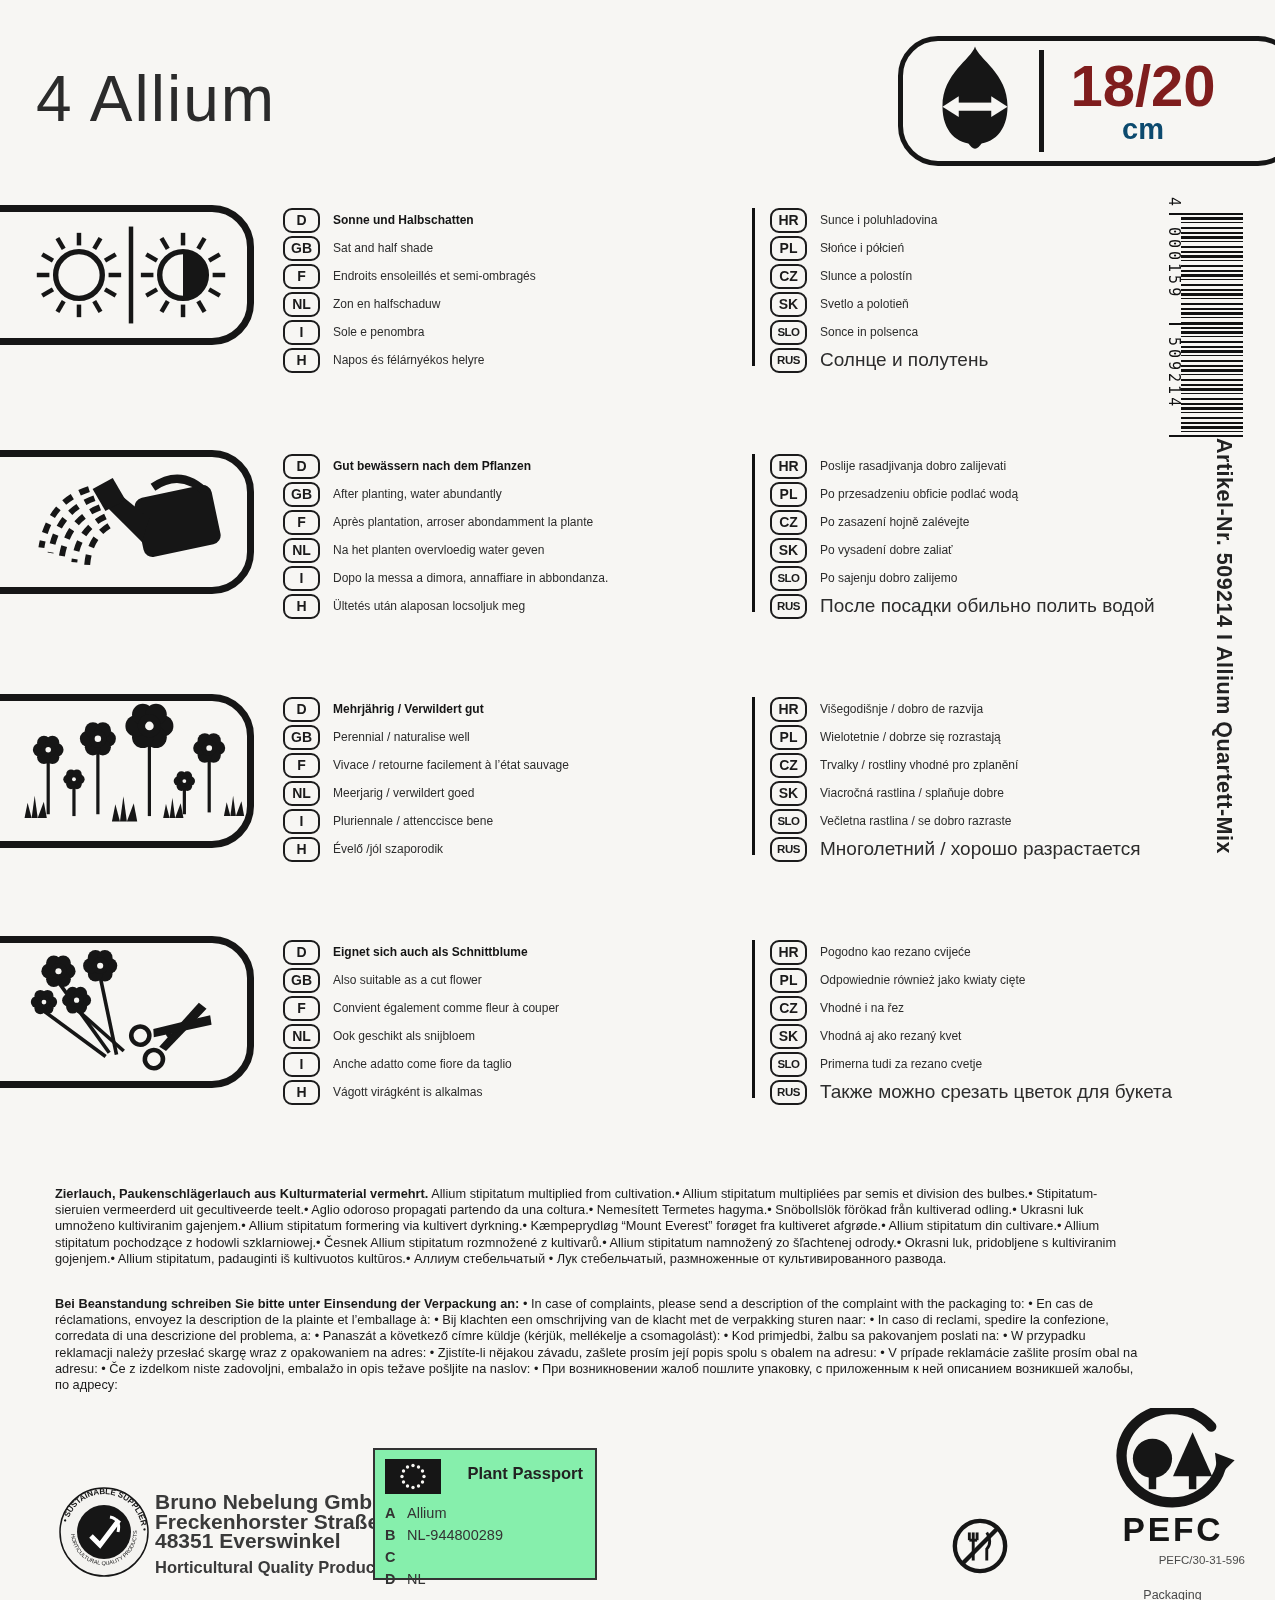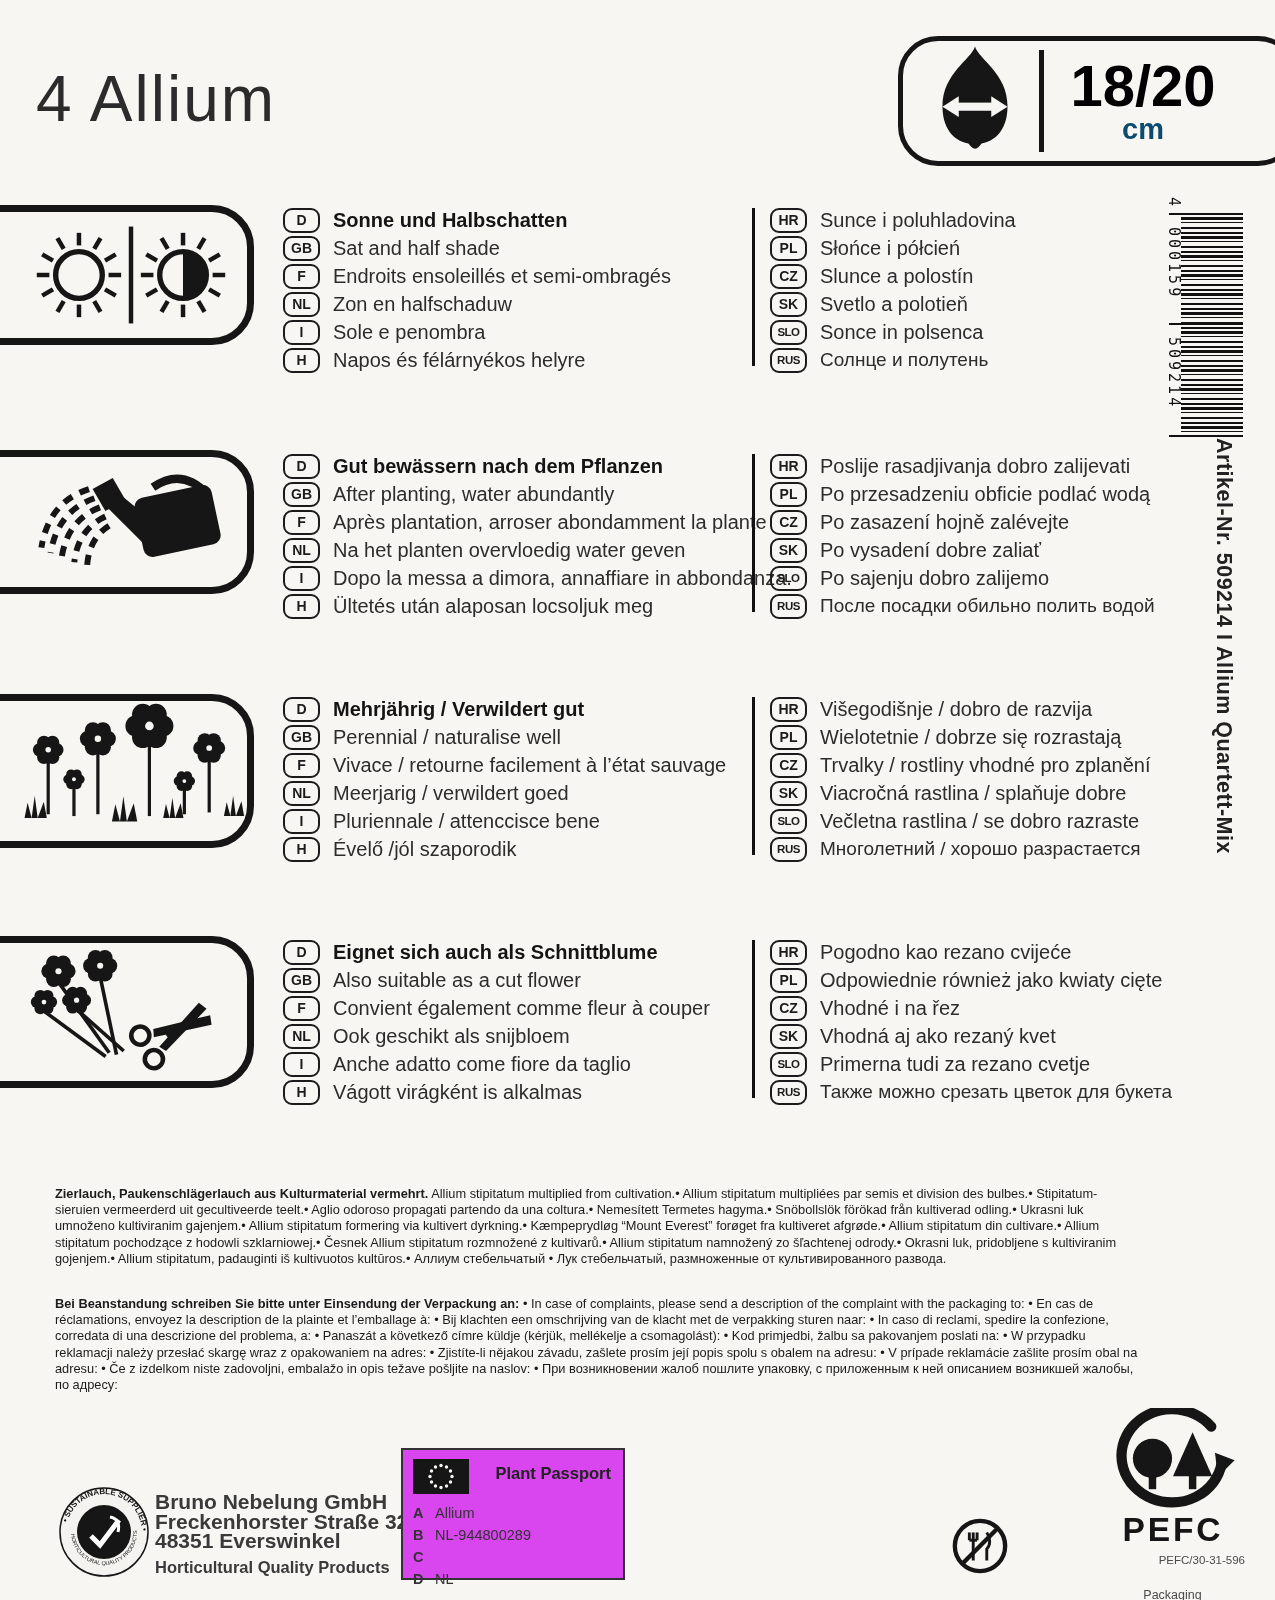--- a/index.html
+++ b/index.html
@@ -4,51 +4,51 @@
 <style>
   html,body{margin:0;padding:0;}
   .page{position:relative;width:1275px;height:1600px;background:#f7f6f3;overflow:hidden;
         font-family:"Liberation Sans",sans-serif;color:#1c1c1c;}
   
   .title{position:absolute;left:36px;top:62px;font-size:64px;font-weight:300;letter-spacing:2px;color:#2b2b2b;}
   .size-badge{position:absolute;left:898px;top:36px;width:400px;height:130px;border:5px solid #161616;
               border-radius:40px;display:flex;align-items:center;padding-left:26px;box-sizing:border-box;background:transparent;}
   .size-divider{width:5px;height:102px;background:#161616;margin:0 24px 0 18px;}
   .size-text{text-align:center;width:150px;}
-  .size-val{font-size:58px;font-weight:bold;line-height:56px;color:#000000;}
+  .size-val{font-size:58px;font-weight:bold;line-height:56px;color:#7f1d1d;}
   .size-unit{font-size:29px;font-weight:bold;line-height:30px;color:#0c4a6e;}
   
   .barcode{position:absolute;left:1243px;top:197px;width:246px;height:88px;transform:rotate(90deg);transform-origin:0 0;}
   .bc-bars{position:absolute;left:16px;top:0;width:224px;height:62px;
            background:repeating-linear-gradient(90deg,#111 0 2px,transparent 2px 4px,#111 4px 7px,transparent 7px 9px,#111 9px 10px,transparent 10px 14px,#111 14px 16px,transparent 16px 19px);}
   .bc-guard{position:absolute;top:0;width:2px;height:74px;background:#111;}
   .bc-num{position:absolute;top:60px;font-family:"DejaVu Sans Mono",monospace;font-size:15px;color:#111;letter-spacing:3px;}
   .artikel{position:absolute;left:1236px;top:438px;transform:rotate(90deg);transform-origin:0 0;
            font-size:21.5px;font-weight:bold;color:#222;white-space:nowrap;letter-spacing:.5px;}
   
   .icon-box{position:absolute;left:-40px;width:294px;border:7px solid #161616;border-radius:42px;
             box-sizing:border-box;display:flex;align-items:center;padding-left:48px;background:transparent;}
   .col{position:absolute;width:470px;}
   .row{display:flex;align-items:center;height:28px;}
   .badge{min-width:37px;height:25px;box-sizing:border-box;border:2.5px solid #1b1b1b;border-radius:9px;
          display:inline-flex;align-items:center;justify-content:center;font-weight:bold;font-size:14px;
          padding:0 3px;color:#1b1b1b;flex:0 0 auto;}
   .badge.sm{font-size:11.5px;letter-spacing:-.5px;}
-  .t{margin-left:13px;font-size:20px;color:#2c2c2c;white-space:nowrap;}
+  .t{margin-left:13px;font-size:12px;color:#2c2c2c;white-space:nowrap;}
   .t.lead{font-weight:bold;color:#141414;}
   .t.ru{font-size:19px;}
   .vrule{position:absolute;left:752px;width:2.5px;background:#111;}
   
   .para{position:absolute;left:55px;width:1085px;font-size:12.8px;line-height:16.2px;color:#1b1b1b;text-align:left;}
   .para .b{font-weight:bold;}
   
   .addr{position:absolute;left:155px;top:1492px;font-size:21px;font-weight:bold;line-height:19.5px;color:#3a3a3a;}
   .tagline{position:absolute;left:155px;top:1558px;font-size:16.5px;font-weight:bold;color:#3a3a3a;}
-  .passport{position:absolute;left:401px;top:1448px;width:224px;height:132px;border:2.5px solid #333;
-            box-sizing:border-box;background:#d946ef;padding:9px 10px;}
+  .passport{position:absolute;left:373px;top:1448px;width:224px;height:132px;border:2.5px solid #333;
+            box-sizing:border-box;background:#86efac;padding:9px 10px;}
   .pp-title{position:absolute;right:12px;top:14px;font-size:16.5px;font-weight:bold;color:#222;}
   .pp-rows{position:absolute;left:10px;top:52px;}
   .pp-row{display:flex;height:22px;align-items:center;font-size:14.5px;color:#333;}
   .pp-key{font-weight:bold;width:22px;}
   .pefc-wrap{position:absolute;left:1100px;top:1408px;width:145px;text-align:center;}
   .pefc-code{font-size:11.5px;color:#4a4a4a;margin-top:2px;text-align:right;}
   .pefc-pack{font-size:12.5px;color:#4a4a4a;margin-top:22px;}
   .supplier{position:absolute;left:58px;top:1486px;}
   .nofood{position:absolute;left:950px;top:1516px;}
 </style>

